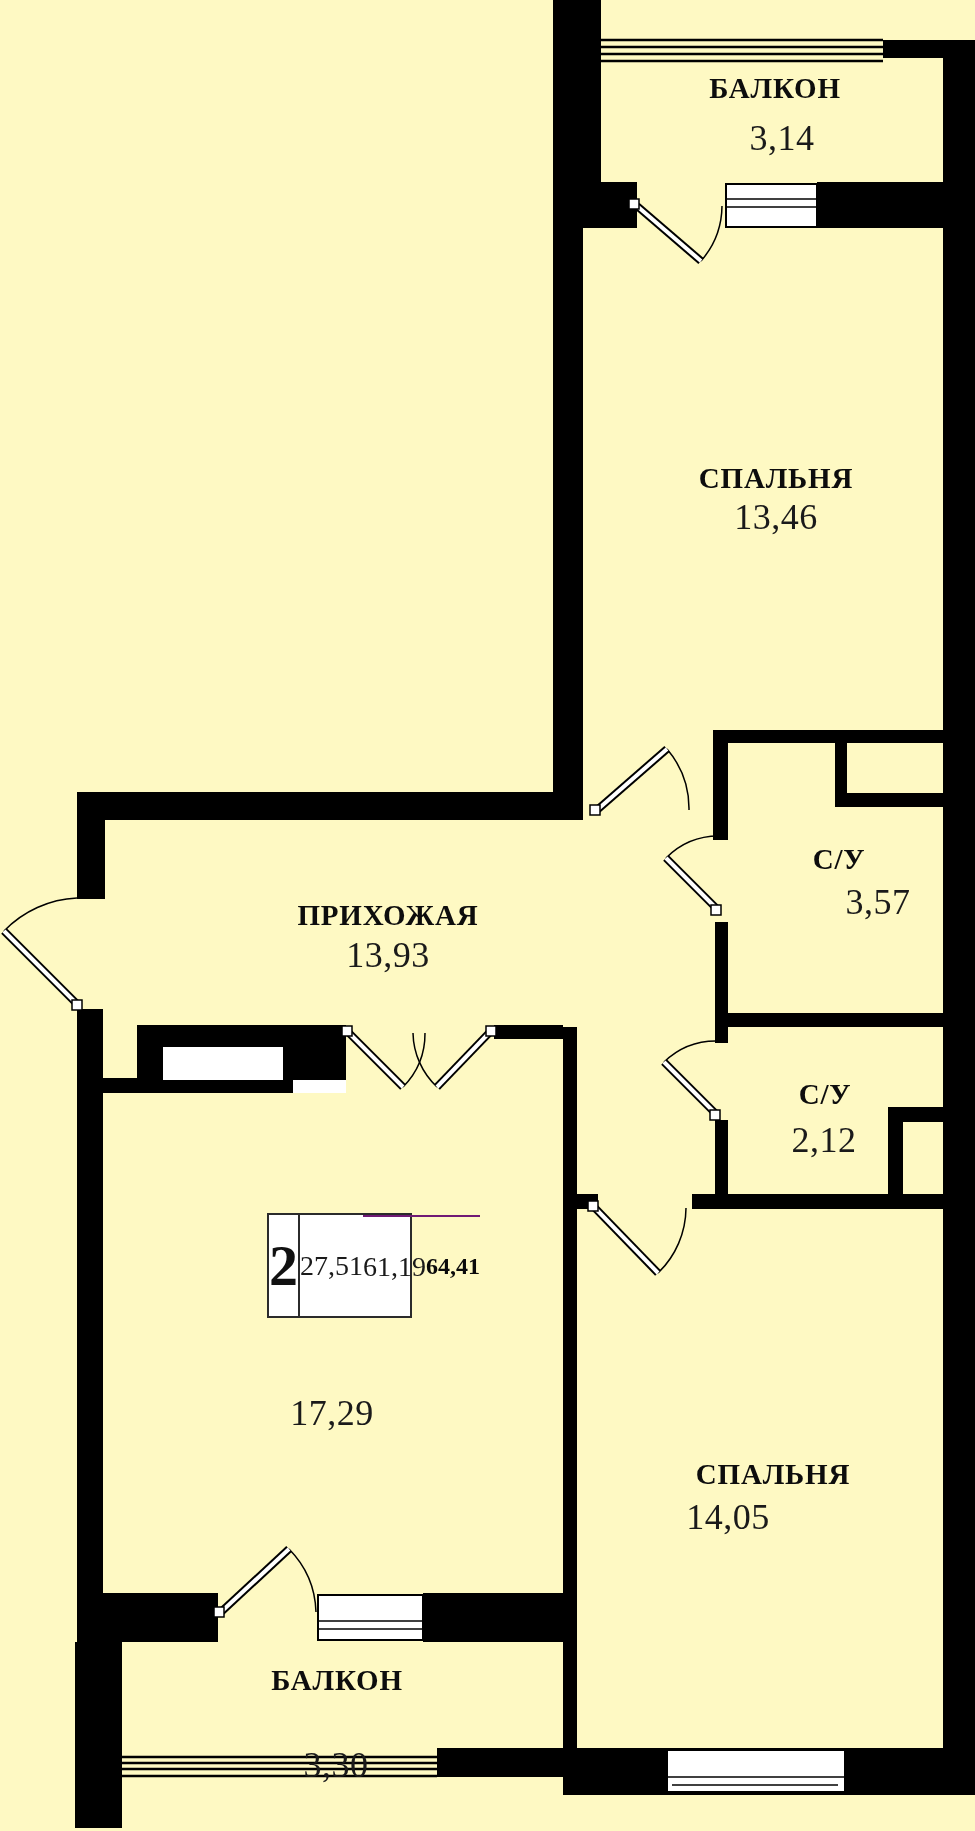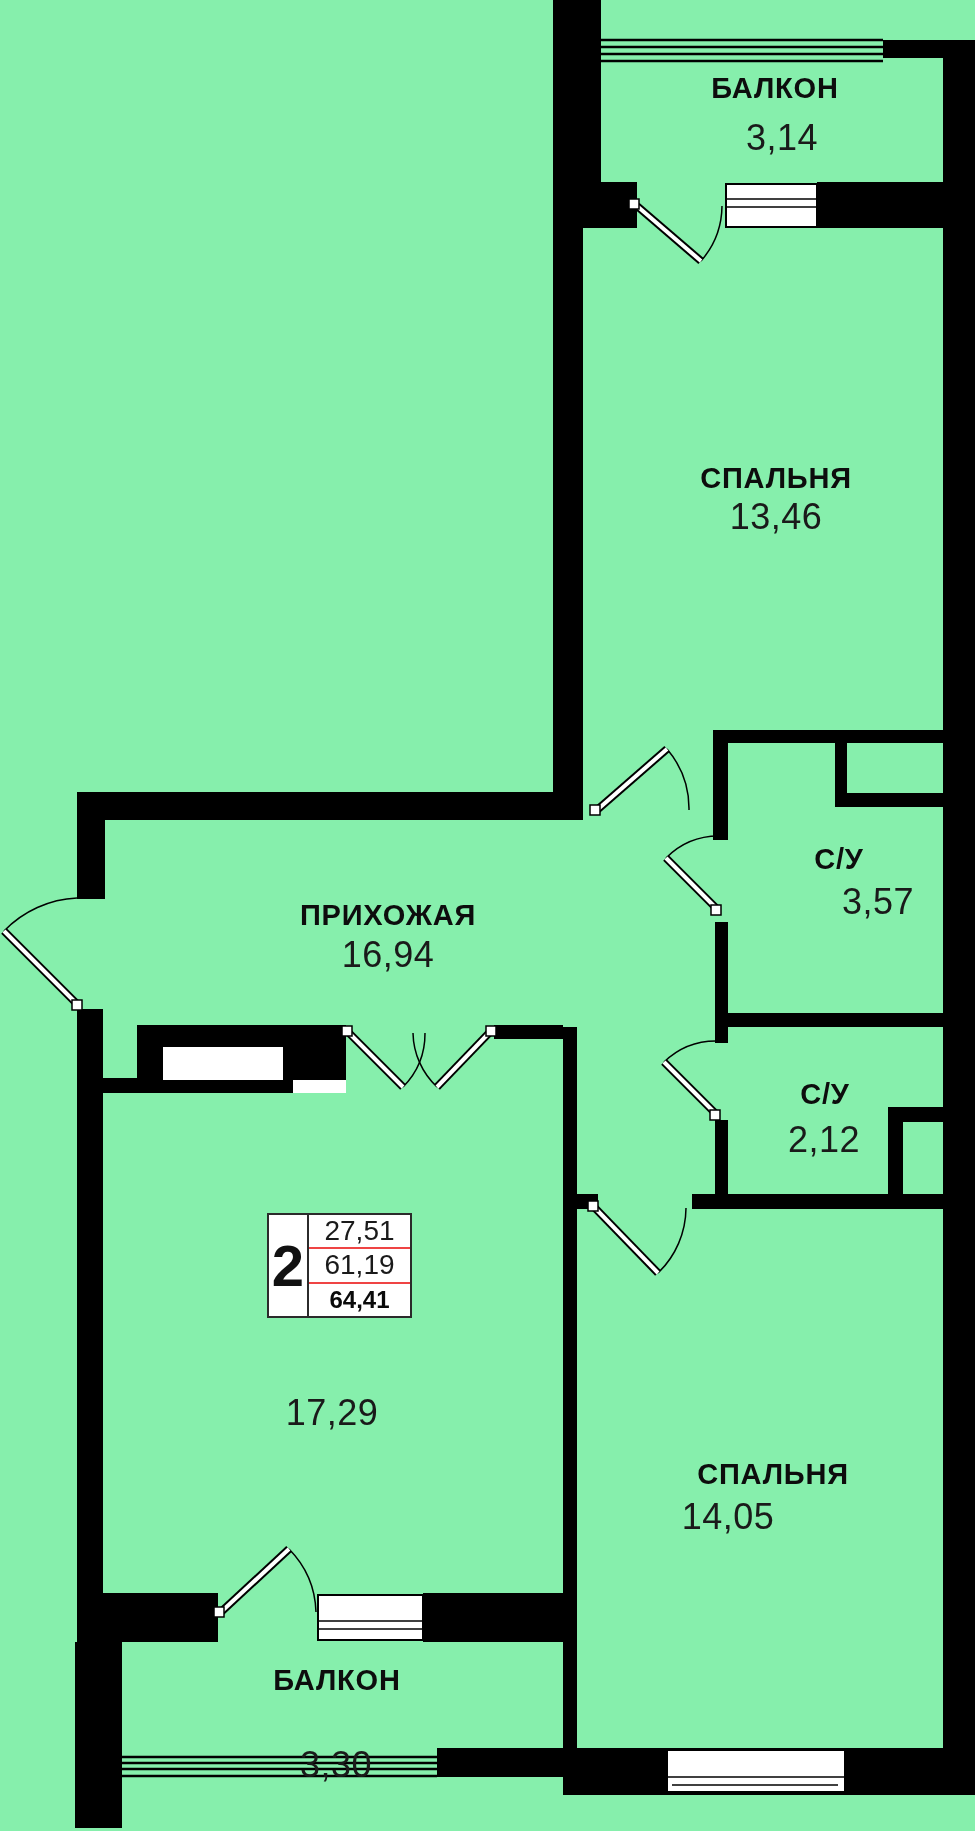--- a/index.html
+++ b/index.html
@@ -1,18 +1,18 @@
 <!DOCTYPE html>
 <html><head>
 <meta charset="utf-8">
 <style>
   html,body{margin:0;padding:0;background:#ffffff;}
   #stage{
-    position:relative;width:975px;height:1831px;background:#86efac;
-    font-family:Liberation Sans, sans-serif;overflow:hidden;
+    position:relative;width:975px;height:1831px;background:#fef9c3;
+    font-family:Liberation Serif, serif;overflow:hidden;
   }
   #plan-svg{position:absolute;left:0;top:0;}
   .room-label{
     position:absolute;transform:translateX(-50%);
     font-weight:700;font-size:29px;letter-spacing:0.8px;color:#0d0d0d;
     white-space:nowrap;line-height:1;
   }
   .room-area{
     position:absolute;transform:translateX(-50%);
     font-weight:400;font-size:36px;letter-spacing:0.5px;color:#1a1a1a;
@@ -20,26 +20,26 @@
   }
   .legend{
     position:absolute;left:267px;top:1213px;width:145px;height:105px;
     border:2px solid #2b2b2b;box-sizing:border-box;display:flex;background:#fff;
   }
   .legend-left{
     width:40px;display:flex;align-items:center;justify-content:center;
     border-right:2px solid #2b2b2b;box-sizing:border-box;
     font-weight:700;font-size:58px;color:#111;
   }
-  .legend-right{flex:1;display:flex;flex-direction:column;}
+  .legend-right{flex:1;display:flex;flex-direction:row;}
   .legend-row{
     flex:1;display:flex;align-items:center;justify-content:center;
     font-size:28px;font-weight:400;color:#1a1a1a;box-sizing:border-box;
   }
-  .legend-row + .legend-row{border-top:2px solid #ef4444;}
+  .legend-row + .legend-row{border-top:2px solid #701a75;}
   .legend-row.total{font-weight:700;font-size:24px;color:#0a0a0a;}
 </style>
 </head>
 <body>
 
 <div id="stage">
 
   <svg id="plan-svg" width="975" height="1831" viewBox="0 0 975 1831" xmlns="http://www.w3.org/2000/svg">
 
     <g fill="#000000">
@@ -196,21 +196,21 @@
     </g>
   </svg>
 
   <div class="room-label" style="left:775px;top:74px">БАЛКОН</div>
   <div class="room-area" style="left:782px;top:120px">3,14</div>
 
   <div class="room-label" style="left:776px;top:464px">СПАЛЬНЯ</div>
   <div class="room-area" style="left:776px;top:499px">13,46</div>
 
   <div class="room-label" style="left:388px;top:901px">ПРИХОЖАЯ</div>
-  <div class="room-area" style="left:388px;top:937px">16,94</div>
+  <div class="room-area" style="left:388px;top:937px">13,93</div>
 
   <div class="room-label" style="left:839px;top:845px">С/У</div>
   <div class="room-area" style="left:878px;top:884px">3,57</div>
 
   <div class="room-label" style="left:825px;top:1080px">С/У</div>
   <div class="room-area" style="left:824px;top:1122px">2,12</div>
 
   <div class="room-area" style="left:332px;top:1395px">17,29</div>
 
   <div class="room-label" style="left:773px;top:1460px">СПАЛЬНЯ</div>

